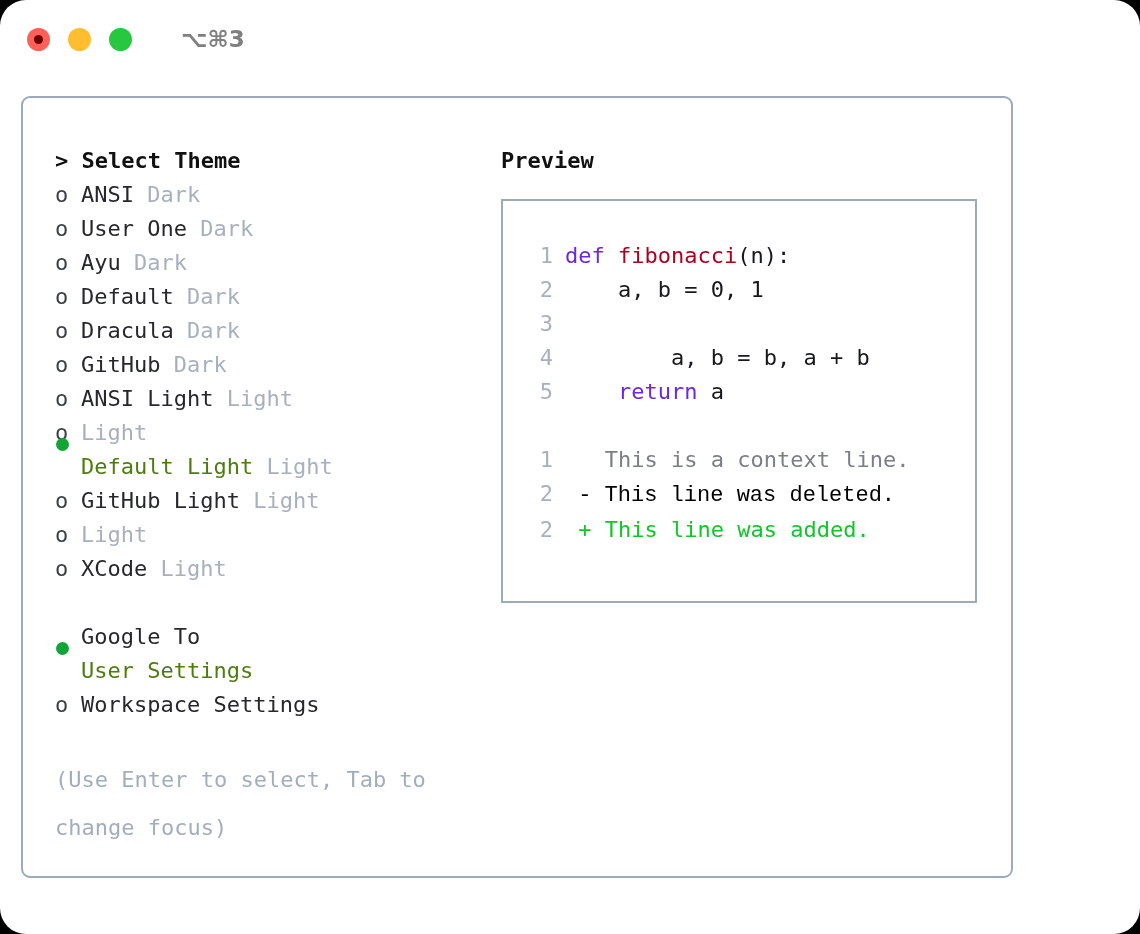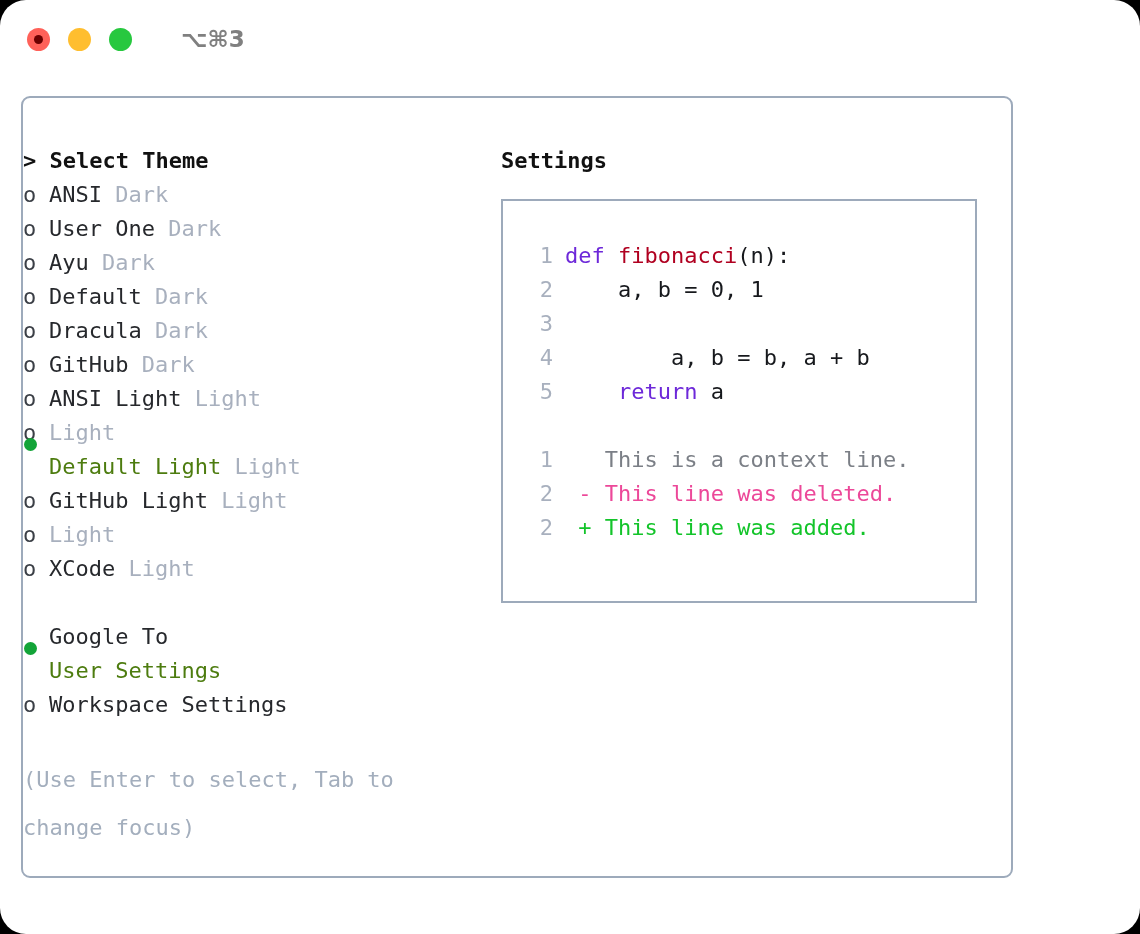--- a/index.html
+++ b/index.html
@@ -76,21 +76,21 @@
     height: 782px;
     border: 2px solid #9daabb;
     border-radius: 9px;
     box-sizing: border-box;
     background: #ffffff;
   }
 
   
   #left-col {
     position: absolute;
-    left: 0;
+    left: 32px;
     top: 46px;
     width: 440px;
   }
 
   #select-theme-header {
     font-weight: bold;
     color: #111111;
     font-size: 22px;
     line-height: 34px;
     font-family: "DejaVu Sans Mono", monospace;
@@ -197,21 +197,21 @@
     text-align: right;
     color: #a8b0be;
     font-family: "DejaVu Sans Mono", monospace;
     font-size: 22px;
   }
   .code-text { padding-left: 12px; white-space: pre; }
   .tok-kw   { color: #6d28d9; }
   .tok-fn   { color: #b00020; }
   .tok-pl   { color: #16181c; }
   .tok-ctx  { color: #7b7f86; }
-  .tok-del  { color: #ec4899; }
+  .tok-del  { color: #000000; font-family: Liberation Mono, monospace; }
   .tok-add  { color: #13c42a; }
   #diff-area { margin-top: 34px; }
 </style>
 </head>
 <body>
 
 <div id="window">
 
   <div id="titlebar">
     <div class="lights">
@@ -246,21 +246,21 @@
       <div id="apply-to-label">Google To</div>
       <div id="apply-list">
           <div class="opt-row selected"><span class="marker sel">●</span><span class="opt-name">User Settings</span></div>
           <div class="opt-row"><span class="marker">o</span><span class="opt-name">Workspace Settings</span></div>
         </div>
 
       <div id="hint">(Use Enter to select, Tab to change focus)</div>
     </div>
 
     <div id="right-col">
-      <div id="preview-label">Settings</div>
+      <div id="preview-label">Preview</div>
       <div id="preview-box">
         <div id="code-area">
           <div id="code-lines">
               <div class="code-line"><span class="lineno">1</span><span class="code-text"><span class="tok-kw">def </span><span class="tok-fn">fibonacci</span><span class="tok-pl">(n):</span></span></div>
               <div class="code-line"><span class="lineno">2</span><span class="code-text"><span class="tok-pl">    a, b = 0, 1</span></span></div>
               <div class="code-line"><span class="lineno">3</span></div>
               <div class="code-line"><span class="lineno">4</span><span class="code-text"><span class="tok-pl">        a, b = b, a + b</span></span></div>
               <div class="code-line"><span class="lineno">5</span><span class="code-text"><span class="tok-pl">    </span><span class="tok-kw">return</span><span class="tok-pl"> a</span></span></div>
             </div>
           <div id="diff-area">

